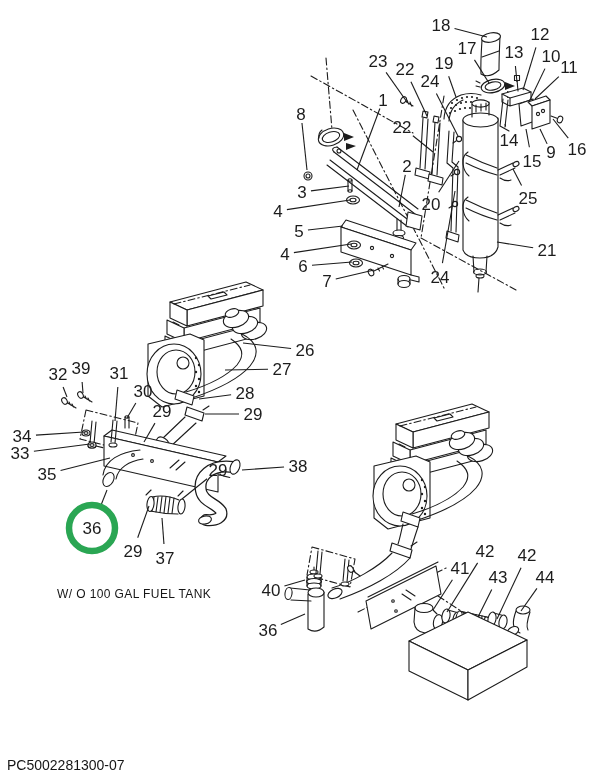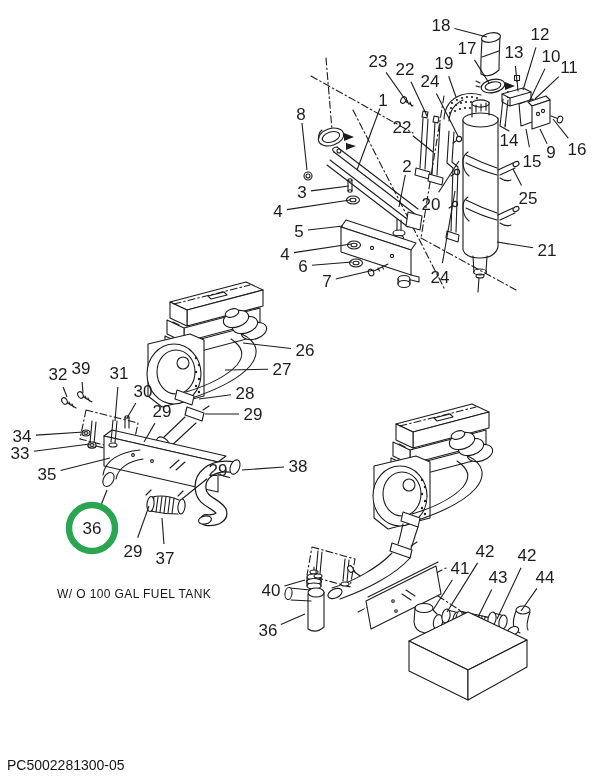--- a/index.html
+++ b/index.html
@@ -415,15 +415,15 @@
         <text x="527" y="555" fill="#1c1c1c" font-size="17" text-anchor="middle" dominant-baseline="central" font-family="&quot;Liberation Sans&quot;, sans-serif">42</text>
         <line x1="536.9264352336188" y1="588.4375500857067" x2="521" y2="611" stroke="#1c1c1c" stroke-width="1.1"></line>
         <text x="545" y="577" fill="#1c1c1c" font-size="17" text-anchor="middle" dominant-baseline="central" font-family="&quot;Liberation Sans&quot;, sans-serif">44</text>
         <line x1="101.17916336840122" y1="504.74611946671695" x2="107" y2="490" stroke="#1c1c1c" stroke-width="1.1"></line>
         <circle cx="92" cy="528" r="23" fill="none" stroke="#2aa653" stroke-width="6.5"></circle>
         <text x="92" y="528" fill="#1c1c1c" font-size="17" text-anchor="middle" dominant-baseline="central" font-family="&quot;Liberation Sans&quot;, sans-serif">36</text>
       </g>
   </svg>
 
   <div class="caption" style="left:57px;top:587px">W/ O 100 GAL FUEL TANK</div>
-  <div class="footer-text" style="left:7px;top:757px">PC5002281300-05</div>
+  <div class="footer-text" style="left:7px;top:757px">PC5002281300-07</div>
   <div class="footer-text" style="left:578px;top:796px">F05</div>
 </div>
 
 </body></html>

